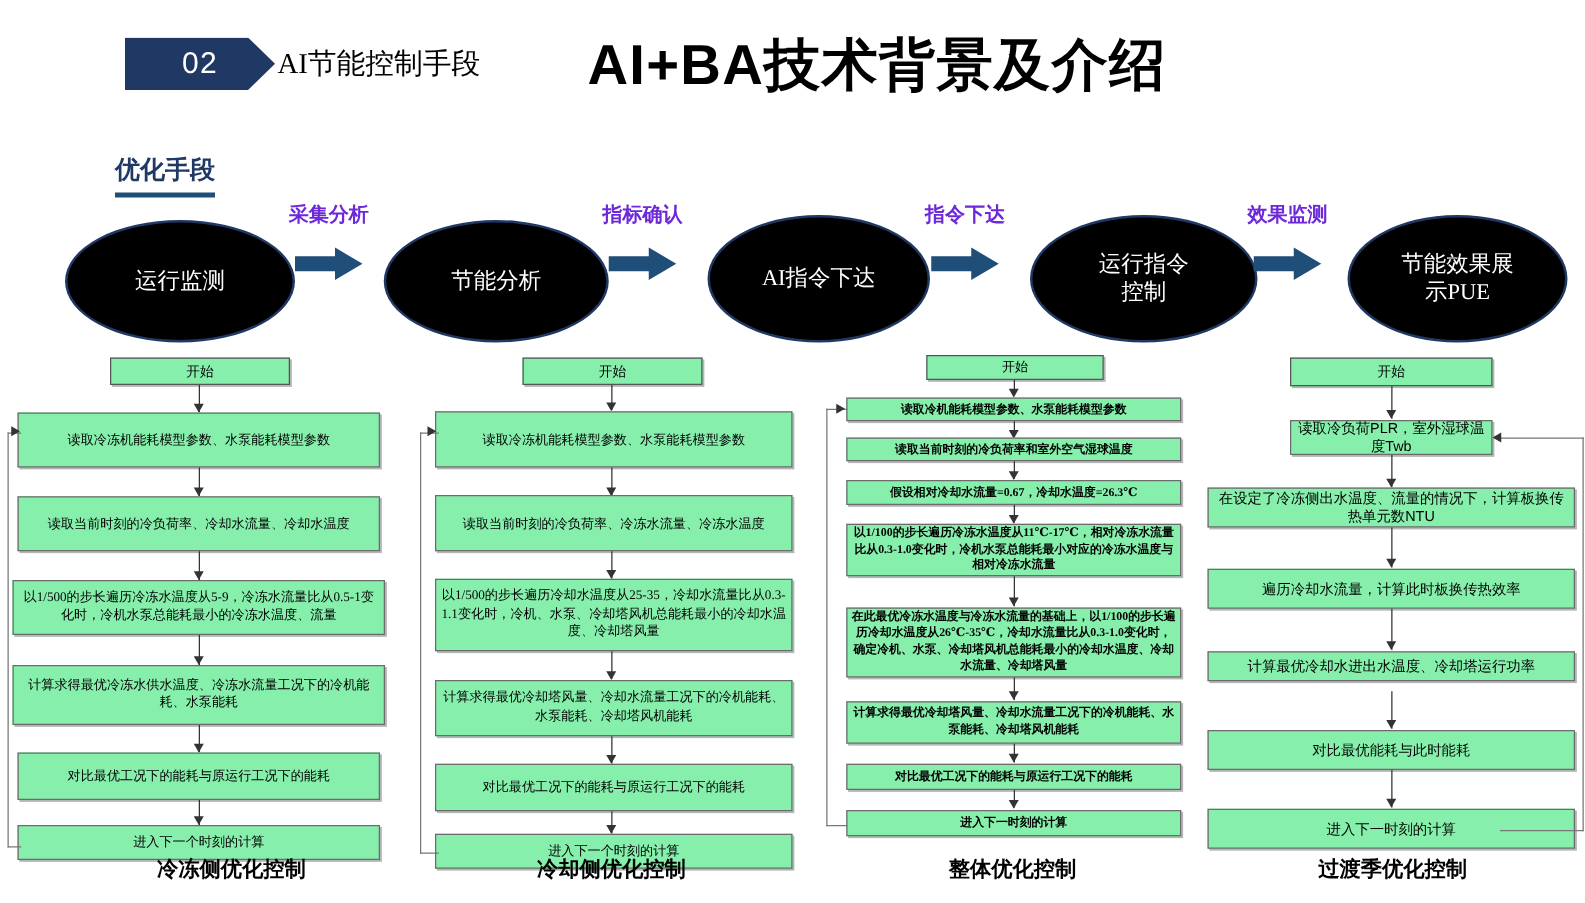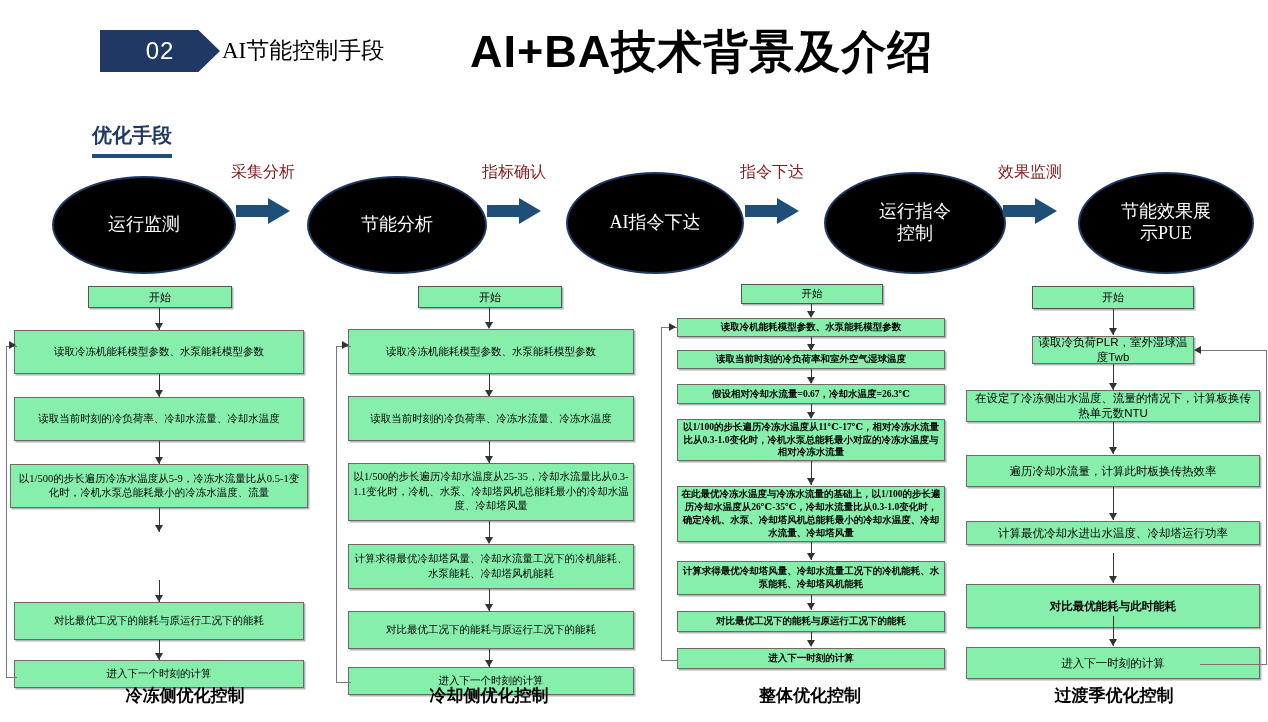--- a/index.html
+++ b/index.html
@@ -41,21 +41,21 @@
     position:absolute;background:#000000;border:2px solid #1F3864;
     border-radius:50%;
     display:flex;align-items:center;justify-content:center;text-align:center;
     color:#ffffff;
     font-family:"Liberation Serif","DejaVu Serif",serif;
     font-size:18px;line-height:1.22;
   }
   .arrow-wrap{position:absolute;}
   .arr-label{
     position:absolute;width:100px;text-align:center;
-    font-size:16px;font-weight:normal;color:#7f1d1d;
+    font-size:16px;font-weight:bold;color:#6d28d9;
     font-family:"Liberation Sans","DejaVu Sans",sans-serif;
   }
   .arr{
     position:absolute;width:54px;height:26px;
   }
   .arr i{
     position:absolute;left:0;top:7px;width:36px;height:12px;background:#1F4E79;display:block;
   }
   .arr b{
     position:absolute;left:32px;top:0;width:0;height:0;display:block;
@@ -180,20 +180,23 @@
     </div>
     <div class="vline" style="left:159px;top:155px;height:23px;"></div>
     <div class="vtip" style="left:155px;top:171px;"></div>
 
     <div class="node" style="left:10px;top:178px;width:298px;height:44px;font-size:10.5px;line-height:1.35;">
       <span>以1/500的步长遍历冷冻水温度从5-9，冷冻水流量比从0.5-1变化时，冷机水泵总能耗最小的冷冻水温度、流量</span>
     </div>
     <div class="vline" style="left:159px;top:222px;height:24px;"></div>
     <div class="vtip" style="left:155px;top:239px;"></div>
 
+    <div class="node" style="left:10px;top:246px;width:298px;height:48px;font-size:10.5px;line-height:1.35;">
+      <span>计算求得最优冷冻水供水温度、冷冻水流量工况下的冷机能耗、水泵能耗</span>
+    </div>
     <div class="vline" style="left:159px;top:294px;height:22px;"></div>
     <div class="vtip" style="left:155px;top:309px;"></div>
 
     <div class="node" style="left:14px;top:316px;width:290px;height:38px;font-size:10.5px;">
       <span>对比最优工况下的能耗与原运行工况下的能耗</span>
     </div>
     <div class="vline" style="left:159px;top:354px;height:20px;"></div>
     <div class="vtip" style="left:155px;top:367px;"></div>
 
     <div class="node" style="left:14px;top:374px;width:290px;height:28px;font-size:10.5px;">
@@ -330,21 +333,21 @@
     </div>
     <div class="vline" style="left:153px;top:201px;height:33px;"></div>
     <div class="vtip" style="left:149px;top:227px;"></div>
 
     <div class="node sans" style="left:6px;top:235px;width:294px;height:24px;font-size:11.5px;">
       <span>计算最优冷却水进出水温度、冷却塔运行功率</span>
     </div>
     <div class="vline" style="left:153px;top:267px;height:30px;"></div>
     <div class="vtip" style="left:149px;top:290px;"></div>
 
-    <div class="node sans" style="left:6px;top:298px;width:294px;height:44px;font-size:11.5px;font-weight:bold;">
+    <div class="node sans" style="left:6px;top:298px;width:294px;height:32px;font-size:11.5px;">
       <span>对比最优能耗与此时能耗</span>
     </div>
     <div class="vline" style="left:153px;top:330px;height:30px;"></div>
     <div class="vtip" style="left:149px;top:353px;"></div>
 
     <div class="node sans" style="left:6px;top:361px;width:294px;height:32px;font-size:11.5px;">
       <span>进入下一时刻的计算</span>
     </div>
 
     <div class="loop noL" style="left:240px;top:64px;width:66px;height:313px;"></div>

